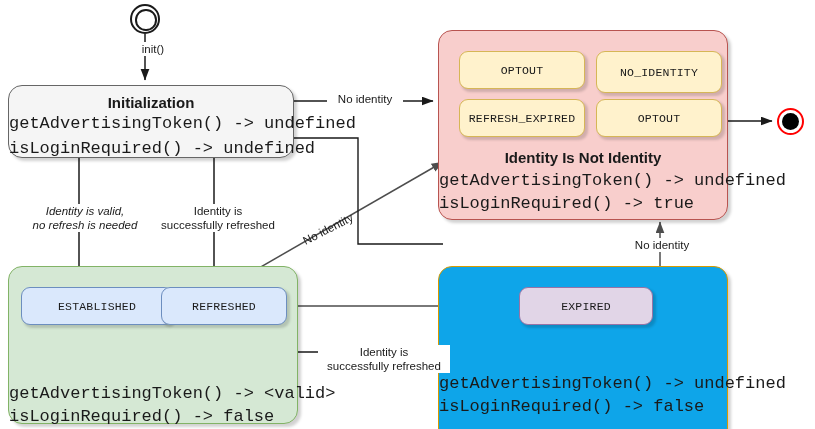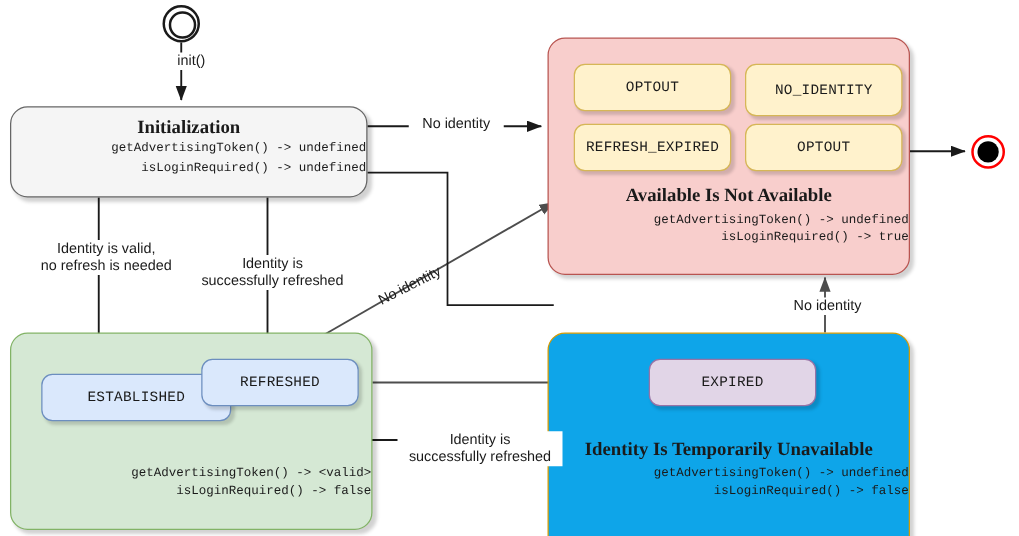--- a/index.html
+++ b/index.html
@@ -25,27 +25,27 @@
     box-sizing:border-box;
     border-radius:14px;
     box-shadow:3px 3px 3px rgba(0,0,0,0.18);
   }
   .composite-title{
     font-weight:bold;
     font-size:15px;
     color:#1a1a1a;
     text-align:center;
     line-height:1.15;
-    font-family:Liberation Serif, serif;
+    font-family:Liberation Sans, sans-serif;
   }
   .composite-sig{
     font-family:"Liberation Mono", monospace;
-    font-size:10px;
-    color:#1a1a1a;
-    text-align:right;
+    font-size:17px;
+    color:#1a1a1a;
+    text-align:left;
     line-height:1.35;
     white-space:pre;
   }
   
   #init-state{
     left:8px; top:85px; width:286px; height:73px;
     background:#f5f5f5;
     border:1.4px solid #666666;
   }
   #init-state .composite-title{margin-top:8px;}
@@ -89,24 +89,24 @@
 
   
   #sub-invalid        {left:20px;  top:20px; width:126px; height:38px;}
   #sub-no-identity    {left:157px; top:20px; width:126px; height:42px;text-align:center;}
   #sub-refresh-expired{left:20px;  top:68px; width:126px; height:38px;}
   #sub-optout         {left:157px; top:68px; width:126px; height:38px;}
   #not-available .composite-title{position:absolute;left:0;right:0;top:118px;}
   #not-available .composite-sig{position:absolute;left:0;right:0;top:139px;}
 
   
-  #sub-established{left:12px;  top:32px; width:152px; height:38px;margin-left:12px;}
+  #sub-established{left:12px;  top:20px; width:152px; height:38px;}
   #sub-refreshed  {left:152px; top:20px; width:126px; height:38px;font-family:Liberation Mono, monospace;}
   #available .composite-title{position:absolute;left:0;right:0;top:85px;}
-  #available .composite-sig{position:absolute;left:0;right:0;top:106px;}
+  #available .composite-sig{position:absolute;left:0;right:0;top:116px;}
 
   
   #sub-expired{left:80px; top:20px; width:134px; height:38px;}
   #temp-unavailable .composite-title{position:absolute;left:0;right:0;top:85px;}
   #temp-unavailable .composite-sig{position:absolute;left:0;right:0;top:106px;}
 
   
   #initial-node{
     position:absolute;
     left:130px; top:4px; width:30px; height:30px;
@@ -201,39 +201,38 @@
     <div class="composite-title">Initialization</div>
     <div class="composite-sig">getAdvertisingToken() -&gt; undefined</div>
     <div class="composite-sig">isLoginRequired() -&gt; undefined</div>
   </div>
 
   <div id="not-available" class="state">
     <div id="sub-invalid" class="substate sub-yellow">OPTOUT</div>
     <div id="sub-no-identity" class="substate sub-yellow">NO_IDENTITY</div>
     <div id="sub-refresh-expired" class="substate sub-yellow">REFRESH_EXPIRED</div>
     <div id="sub-optout" class="substate sub-yellow">OPTOUT</div>
-    <div class="composite-title">Available Is Not Available</div>
+    <div class="composite-title">Identity Is Not Identity</div>
     <div class="composite-sig"><span>getAdvertisingToken() -&gt; undefined</span><br><span>isLoginRequired() -&gt; true</span></div>
   </div>
 
   <div id="available" class="state">
     <div id="sub-established" class="substate sub-blue">ESTABLISHED</div>
     <div id="sub-refreshed" class="substate sub-blue">REFRESHED</div>
     <div class="composite-sig"><span>getAdvertisingToken() -&gt; &lt;valid&gt;</span><br><span>isLoginRequired() -&gt; false</span></div>
   </div>
 
   <div id="temp-unavailable" class="state">
     <div id="sub-expired" class="substate sub-purple">EXPIRED</div>
-    <div class="composite-title">Identity Is Temporarily Unavailable</div>
     <div class="composite-sig"><span>getAdvertisingToken() -&gt; undefined</span><br><span>isLoginRequired() -&gt; false</span></div>
   </div>
 
   <div class="edge-label" style="left:120px;top:42px;width:62px;">init()</div>
   <div class="edge-label" style="left:327px;top:92px;width:72px;">No identity</div>
-  <div class="edge-label" style="left:18px;top:192px;width:130px;">Identity is valid,
+  <div class="edge-label" style="left:18px;top:204px;width:130px;font-style:italic;">Identity is valid,
 no refresh is needed</div>
   <div class="edge-label" style="left:152px;top:204px;width:128px;">Identity is
 successfully refreshed</div>
   <div class="edge-label rot" style="left:290px;top:222px;width:72px;">No identity</div>
   <div class="edge-label" style="left:318px;top:345px;width:128px;">Identity is
 successfully refreshed</div>
   <div class="edge-label" style="left:624px;top:238px;width:72px;">No identity</div>
 
 </div>
 

